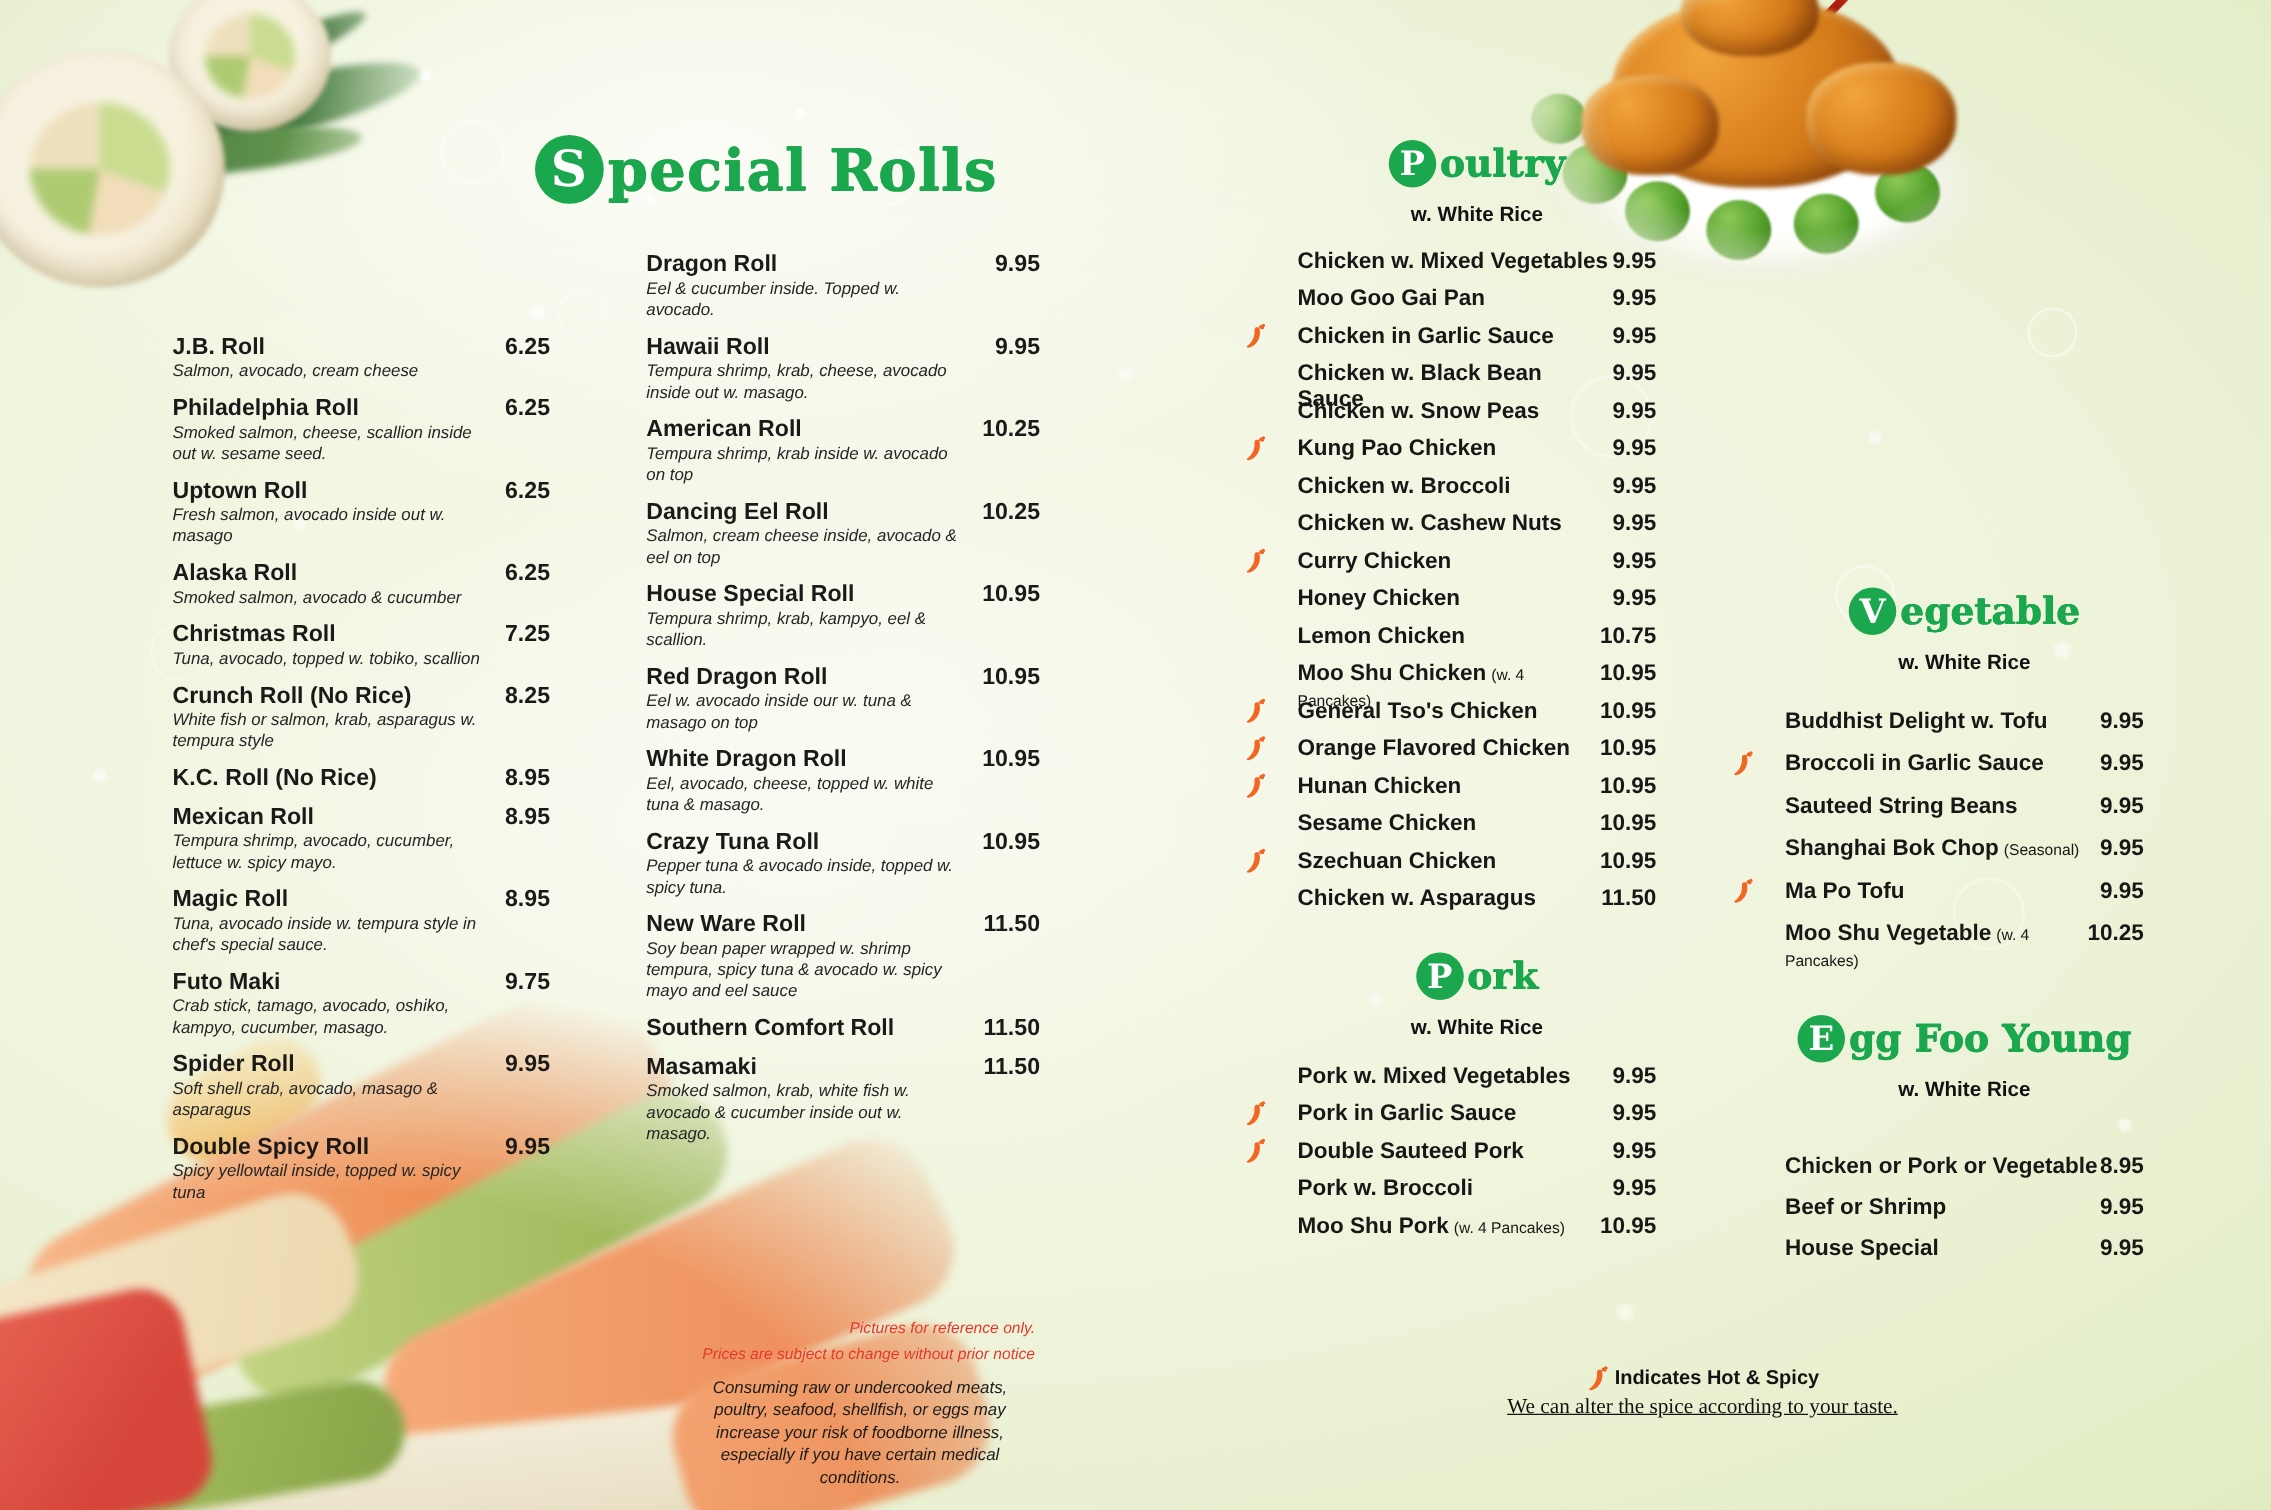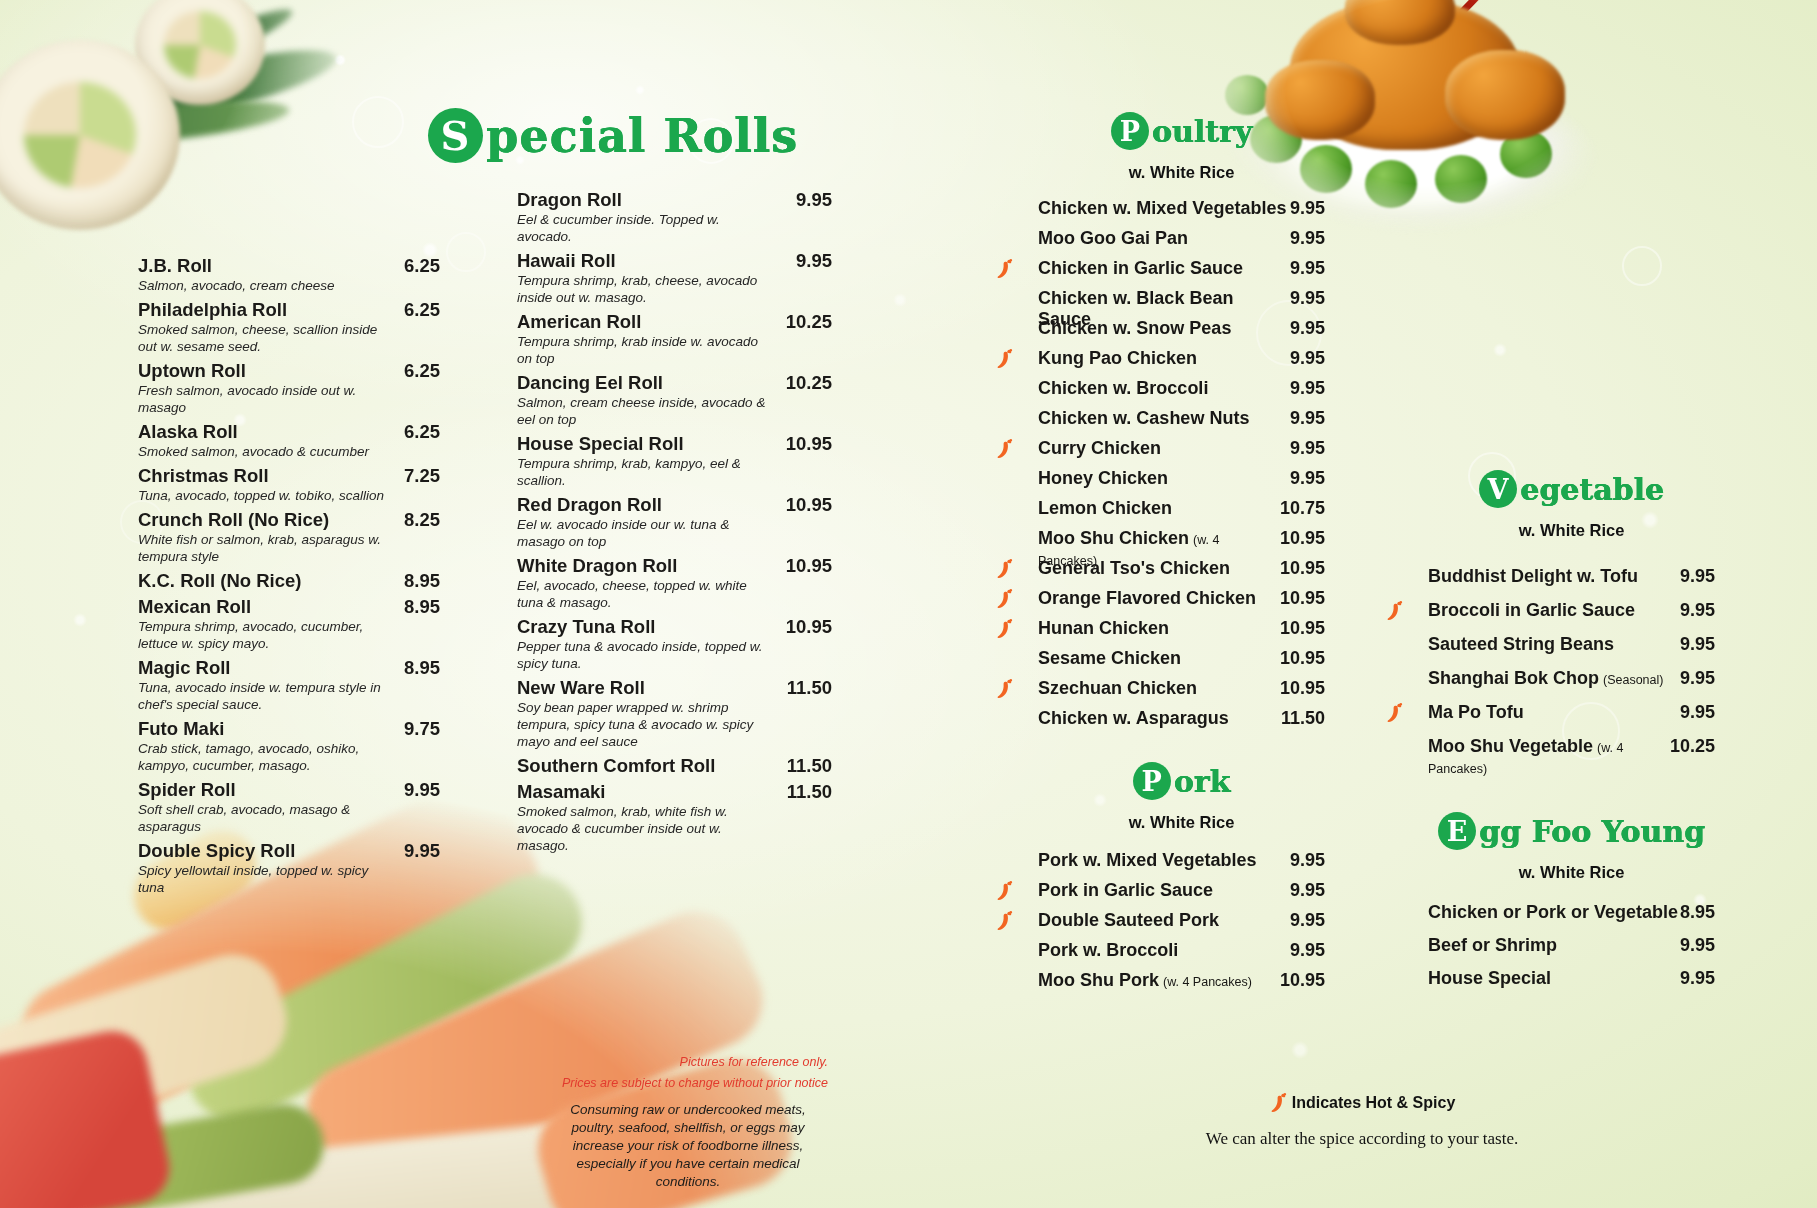--- a/index.html
+++ b/index.html
@@ -126,49 +126,49 @@
   .sec{ position:absolute; width:330px; }
   .sec-head{ position:relative; justify-content:center; margin-left:43px; }
   .subtitle{ margin-left:43px; margin-top:13px; text-align:center;
     font-weight:bold; font-size:16.5px; color:#121212; }
   .dish-list{ margin-top:16px; }
   .dish-row{ display:flex; align-items:baseline; margin-bottom:10px; height:20px; }
   .sec-veg .dish-row{ margin-bottom:14px; }
   .sec-efy .dish-row{ margin-bottom:13px; }
   .sec-veg .dish-list{ margin-top:26px; }
   .sec-pork .dish-list{ margin-top:18px; }
-  .sec-efy .dish-list{ margin-top:20px; }
+  .sec-efy .dish-list{ margin-top:40px; }
   .chili{ flex:0 0 43px; align-self:center; display:flex; align-items:center; }
   .chili svg{ margin-left:2px; }
   .dish-name{ font-weight:bold; font-size:18px; color:#181715; }
   .dish-note{ font-weight:normal; font-size:12.5px; margin-left:4px; color:#181715; }
   .dish-price{ margin-left:auto; font-weight:bold; font-size:18px; color:#181715; }
   .sec-poultry{ left:995px; top:112px; }
   .sec-pork{ left:995px; top:762px; }
   .sec-veg{ left:1385px; top:470px; }
   .sec-efy{ left:1385px; top:812px; }
 
   
   .rolls-col{ position:absolute; }
   .rolls-col-1{ left:138px; top:256px; width:302px; }
   .rolls-col-2{ left:517px; top:190px; width:315px; }
   .roll-item{ margin-bottom:6px; }
-  .roll-head{ display:flex; justify-content:space-between; align-items:flex-start; line-height:20px; }
+  .roll-head{ display:flex; justify-content:space-between; align-items:flex-start; line-height:20px;margin-top:11px; }
   .roll-name{ font-weight:bold; font-size:18.5px; color:#1b1a18; }
   .roll-price{ font-weight:bold; font-size:18.5px; color:#1b1a18; }
   .roll-desc{ font-style:italic; font-size:13.5px; line-height:17px; color:#262626; max-width:252px; margin-top:1px; }
 
   
   .footer-notes{ position:absolute; left:548px; top:1052px; width:280px; }
   .note-red{ color:#e23b2e; font-style:italic; font-size:12.5px; line-height:21px; text-align:right; }
   .warning{ margin-top:7px; text-align:center; font-style:italic; font-size:13.5px; line-height:18px; color:#1d1c1a; }
   .spicy-note{ position:absolute; left:1182px; top:1092px; width:360px; text-align:center; }
   .spicy-line1{ display:flex; align-items:center; justify-content:center; gap:5px;
     font-weight:bold; font-size:16px; color:#121212; }
-  .spicy-line2{ font-family:"Liberation Serif", serif; font-size:17px; margin-top:16px; color:#121212; }
+  .spicy-line2{ font-family:"Liberation Serif", serif; font-size:17px; margin-top:2px; color:#121212;text-decoration:underline; }
 </style>
 </head>
 <body>
 
 <svg width="0" height="0" style="position:absolute">
   <defs>
     <g id="chili-glyph">
       <path d="M10.2 4.6 C10.0 2.9 11.2 1.6 12.6 1.8 C12.9 1.0 14.2 0.8 14.8 1.5 C15.5 2.3 15.0 3.3 14.1 3.5 C14.6 4.4 13.9 5.5 12.8 5.3 C11.9 5.2 11.2 4.9 10.2 4.6 Z" fill="#f26522"></path>
       <path d="M10.3 4.2 C11.6 7.8 11.0 12.8 8.2 16.2 C6.4 18.4 3.8 19.9 1.6 20.1 C0.5 20.2 0.2 19.2 1.0 18.6 C4.8 15.9 6.9 11.5 6.6 6.4 C6.5 5.0 7.1 4.0 8.2 3.8 C9.2 3.6 10.0 3.8 10.3 4.2 Z" fill="#f26522"></path>
     </g>

